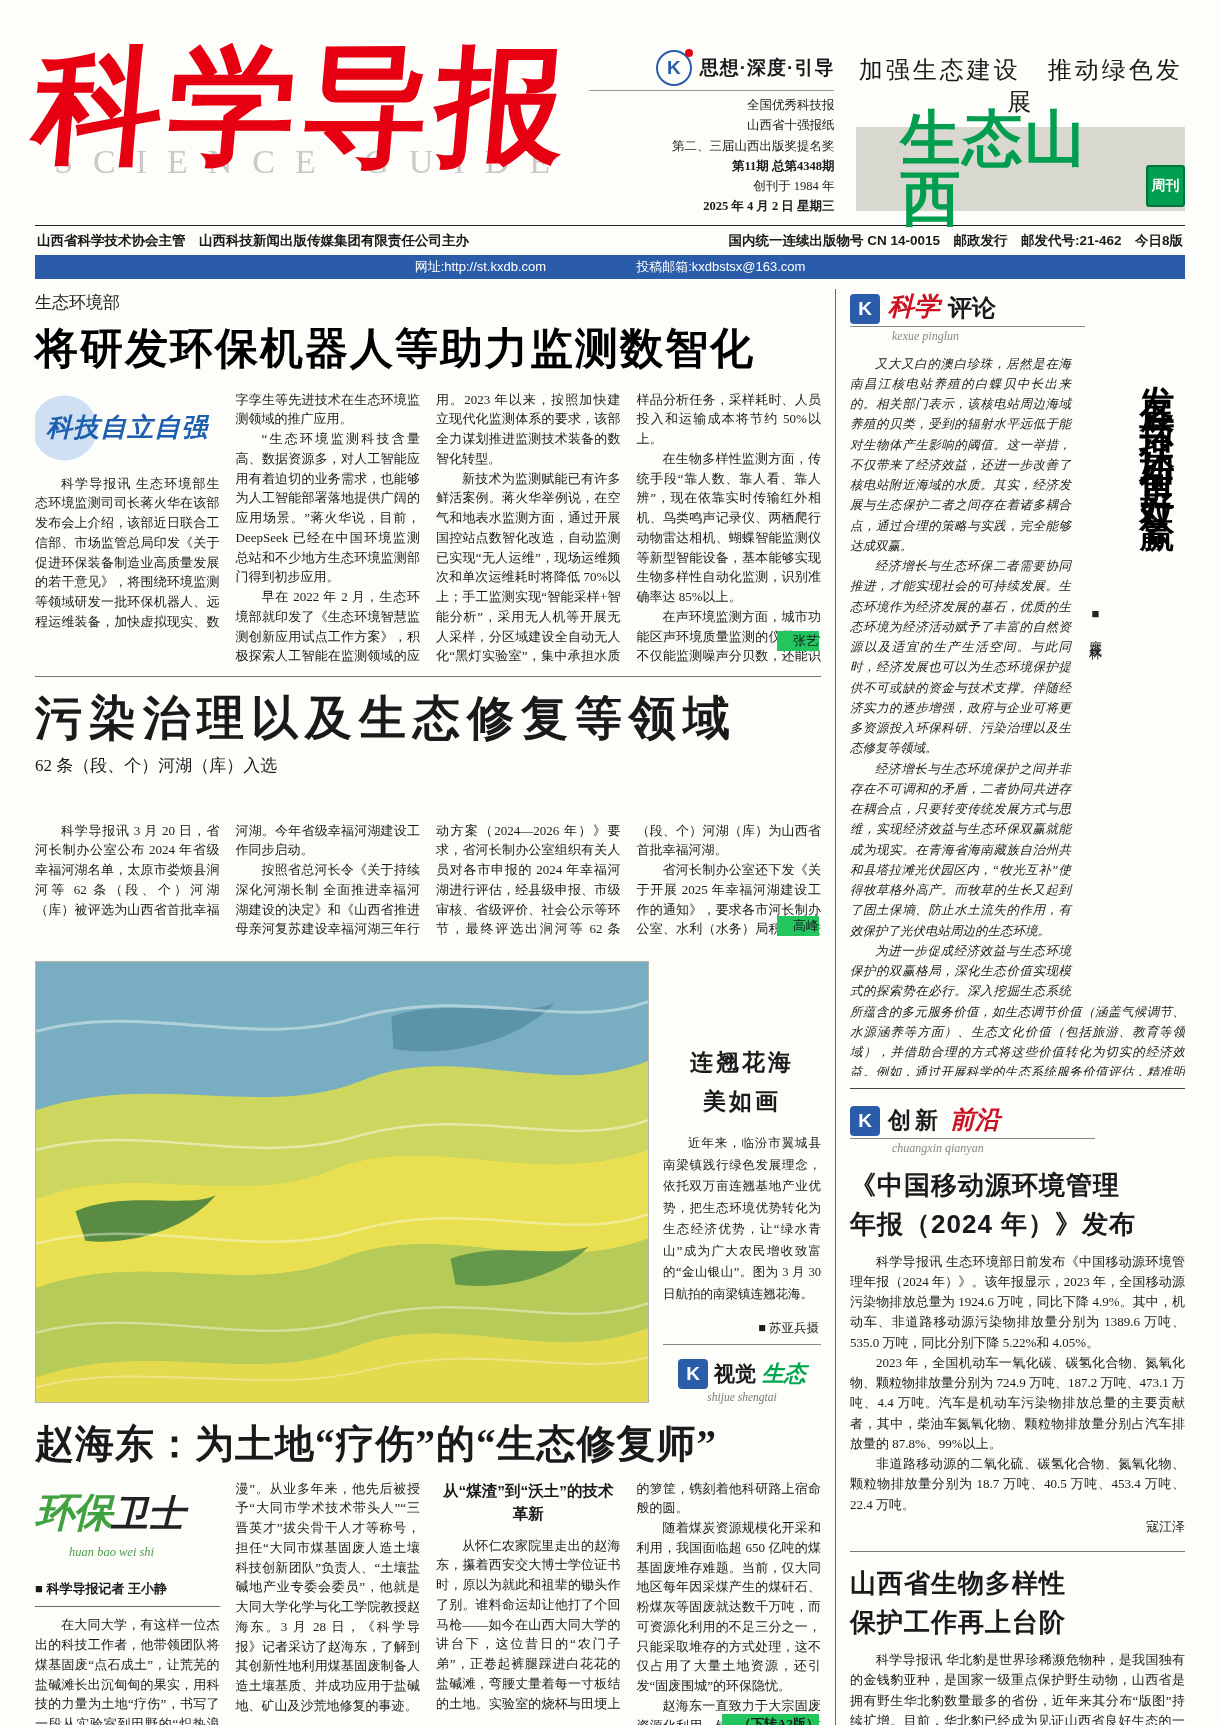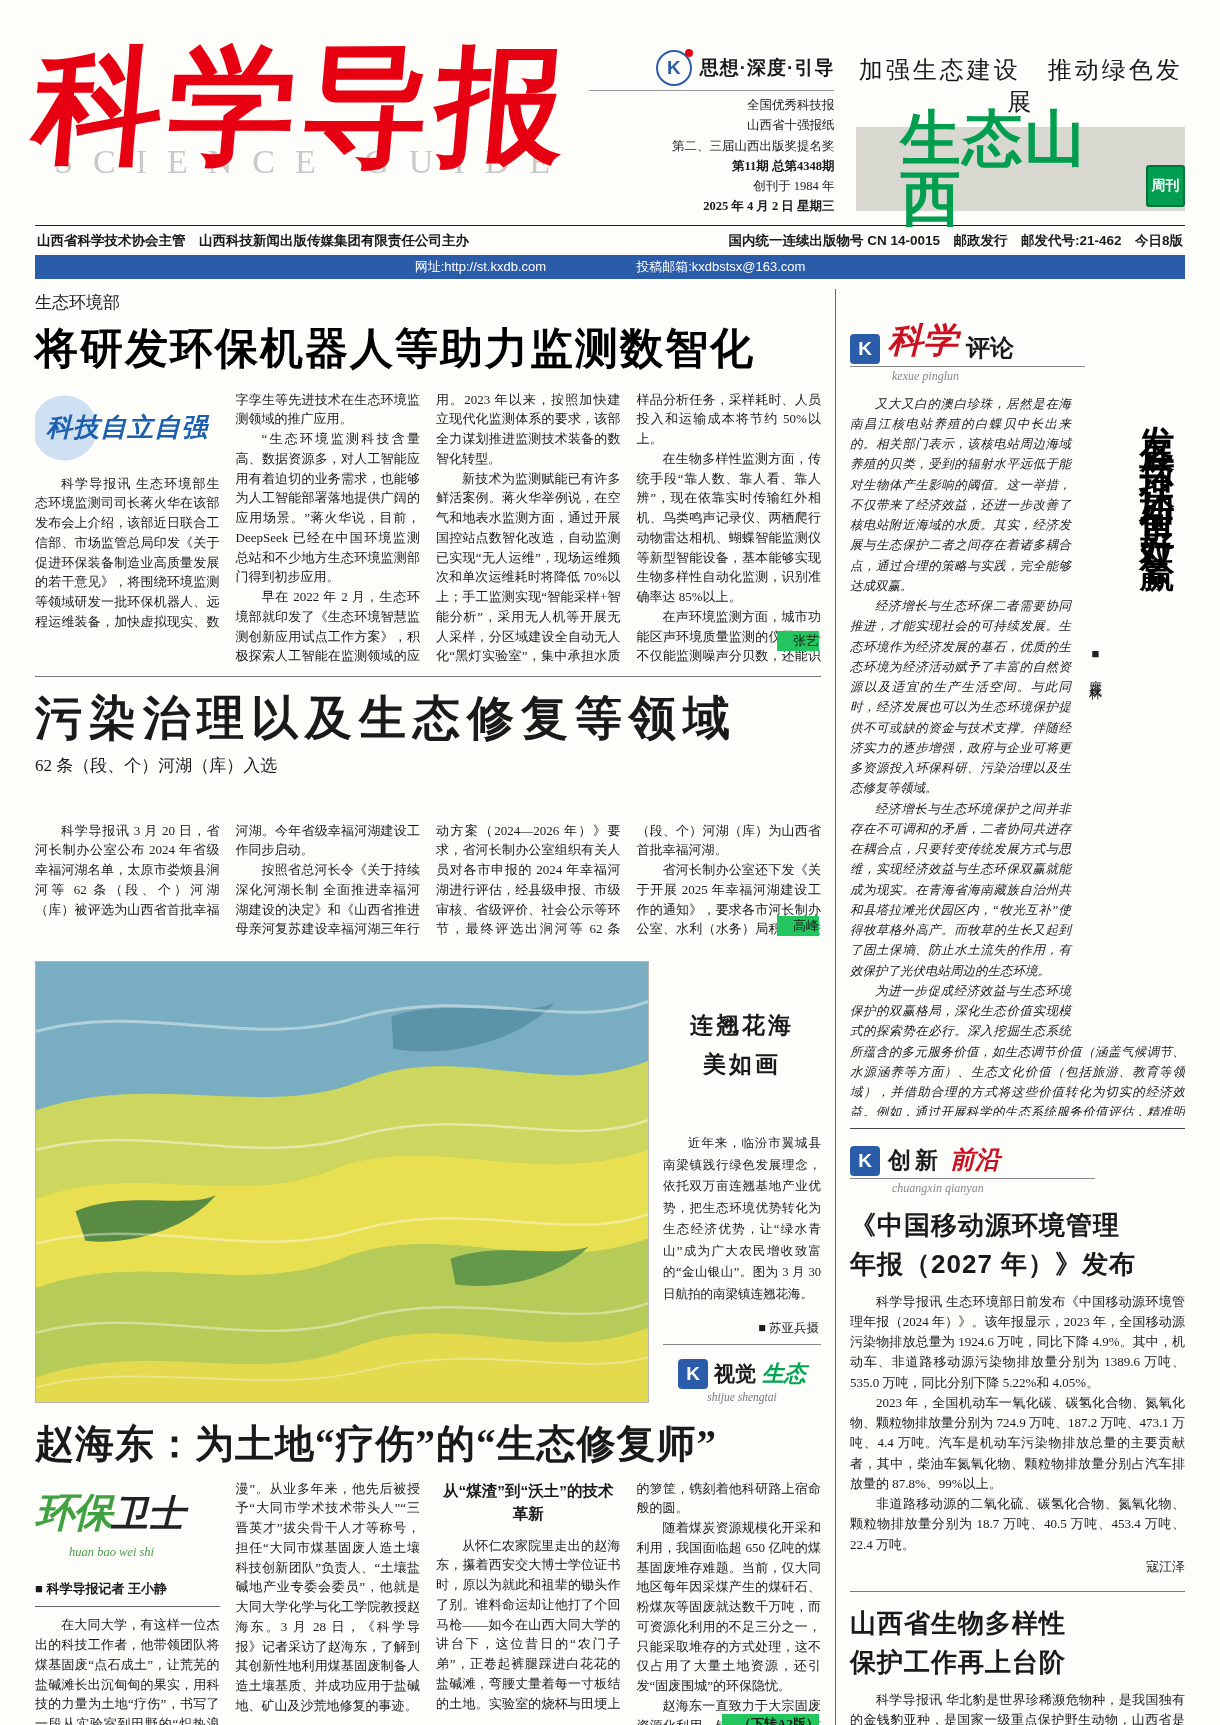--- a/index.html
+++ b/index.html
@@ -55,22 +55,22 @@
   .byline.bold{font-weight:700;}
   .tech-badge{break-inside:avoid;height:76px;display:flex;align-items:center;justify-content:center;
               font-family:"Liberation Sans",sans-serif;font-size:26px;font-weight:900;font-style:italic;
               color:#1c5fae;letter-spacing:1px;margin-bottom:8px;text-indent:0;
               background:radial-gradient(circle at 16% 50%, #cfe0f2 0 32px, rgba(0,0,0,0) 33px);}
   .divider{border:none;border-top:1px solid #777;margin:8px 0 0;}
   
   .photo-row{display:flex;gap:14px;margin-top:8px;}
   .photo{width:612px;height:440px;flex:none;border:1px solid #b5b5ab;}
   .photo-panel{flex:1;display:flex;flex-direction:column;}
-  .photo-title{font-size:23px;font-weight:700;font-family:Liberation Mono, monospace;
-               text-align:center;margin-top:47px;letter-spacing:3px;line-height:1.7;}
+  .photo-title{font-size:23px;font-weight:700;font-family:Liberation Sans, sans-serif;
+               text-align:center;margin-top:82px;letter-spacing:3px;line-height:1.7;}
   .photo-cap{margin-top:auto;font-size:12.5px;line-height:1.72;text-align:justify;text-indent:2em;}
   .photo-credit{text-align:right;font-size:12.5px;border-bottom:1px solid #888;padding:2px 2px 7px 0;}
   .v-logo{display:flex;align-items:center;gap:6px;margin-top:14px;justify-content:center;}
   .k-sq{width:30px;height:30px;background:#2a5caa;color:#fff;font-weight:900;font-size:19px;
         display:flex;align-items:center;justify-content:center;border-radius:4px;flex:none;
         font-family:"Liberation Sans",sans-serif;}
   .vl-black{font-size:21px;font-weight:900;font-family:"Liberation Sans",sans-serif;}
   .vl-green{font-size:22px;font-weight:900;color:#00a651;font-style:italic;}
   .vl-pinyin{text-align:center;color:#777;font-style:italic;font-size:11.5px;margin-top:2px;}
   
@@ -79,21 +79,21 @@
   .hb-dark{font-size:37px;font-weight:900;font-style:italic;color:#222;}
   .hb-pinyin{color:#4c9a4c;font-size:12.5px;font-style:italic;margin:0 0 0 34px;}
   .reporter{font-family:"Liberation Sans",sans-serif;font-weight:700;font-size:13px;
             border-bottom:1px solid #666;padding:2px 0 8px;margin-bottom:8px;text-indent:0;}
   .subhd{font-family:"Liberation Sans",sans-serif;font-size:15.5px;font-weight:700;text-align:center;
          margin:10px 0;text-indent:0;break-inside:avoid;}
   
   .comment-box{border-bottom:1px solid #444;padding-bottom:12px;}
   .sec-badge{display:flex;align-items:flex-end;gap:8px;border-bottom:1px solid #888;
              padding-bottom:2px;width:235px;}
-  .sb-red{color:#cc1122;font-size:35px;font-weight:900;font-style:italic;margin-top:28px;}
+  .sb-red{color:#cc1122;font-size:26px;font-weight:900;font-style:italic;}
   .sb-black{font-size:24px;font-weight:700;font-family:"Liberation Sans",sans-serif;}
   .sb-pinyin{color:#888;font-style:italic;font-size:12px;margin:2px 0 10px 42px;}
   .essay{max-height:722px;overflow:hidden;font-style:italic;font-size:12.5px;line-height:1.62;
          text-align:justify;}
   .essay p{margin:0;text-indent:2em;}
   .v-float{float:right;width:104px;height:640px;position:relative;margin-left:10px;}
   .v-title{position:absolute;right:0;top:4px;writing-mode:vertical-rl;font-size:35px;font-weight:900;
            letter-spacing:13px;font-family:"Liberation Sans",sans-serif;font-style:normal;color:#000;}
   .v-author{position:absolute;left:4px;top:252px;writing-mode:vertical-rl;font-size:13px;
             letter-spacing:3px;font-style:normal;color:#222;}
@@ -255,21 +255,21 @@
       </section>
 
       <section class="inno">
         <div class="badge2">
           <span class="k-sq">K</span>
           <span class="b2-black">创新</span>
           <span class="b2-red">前沿</span>
         </div>
         <div class="sb-pinyin">chuangxin qianyan</div>
         <h2 class="h-sans2 pre">《中国移动源环境管理
-年报（2027 年）》发布</h2>
+年报（2024 年）》发布</h2>
         <div class="rbody">
           <p>科学导报讯 生态环境部日前发布《中国移动源环境管理年报（2024 年）》。该年报显示，2023 年，全国移动源污染物排放总量为 1924.6 万吨，同比下降 4.9%。其中，机动车、非道路移动源污染物排放量分别为 1389.6 万吨、535.0 万吨，同比分别下降 5.22%和 4.05%。</p>
           <p>2023 年，全国机动车一氧化碳、碳氢化合物、氮氧化物、颗粒物排放量分别为 724.9 万吨、187.2 万吨、473.1 万吨、4.4 万吨。汽车是机动车污染物排放总量的主要贡献者，其中，柴油车氮氧化物、颗粒物排放量分别占汽车排放量的 87.8%、99%以上。</p>
           <p>非道路移动源的二氧化硫、碳氢化合物、氮氧化物、颗粒物排放量分别为 18.7 万吨、40.5 万吨、453.4 万吨、22.4 万吨。</p>
           <div class="r-byline">寇江泽</div>
         </div>
       </section>
 
       <section class="bio">
         <h2 class="h-sans2 pre">山西省生物多样性

